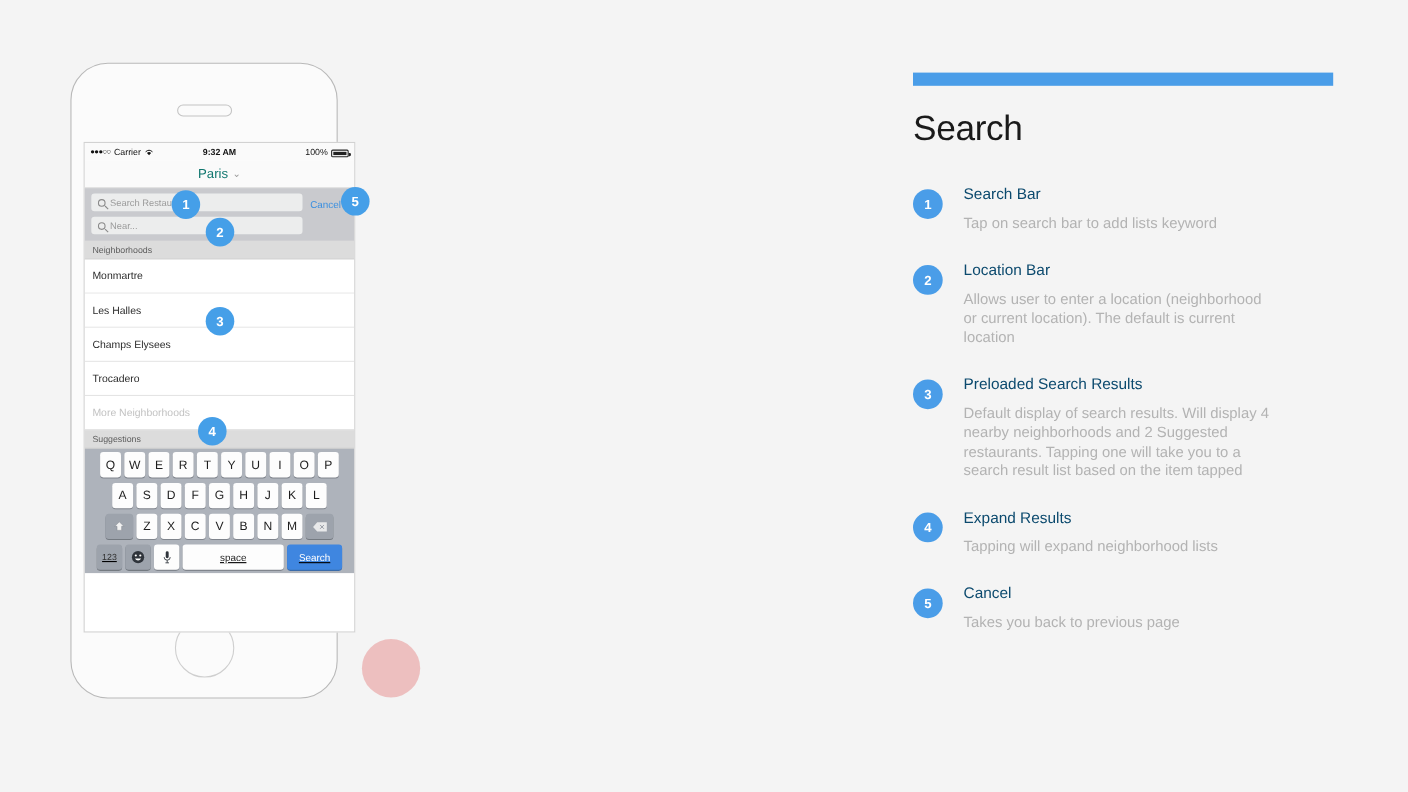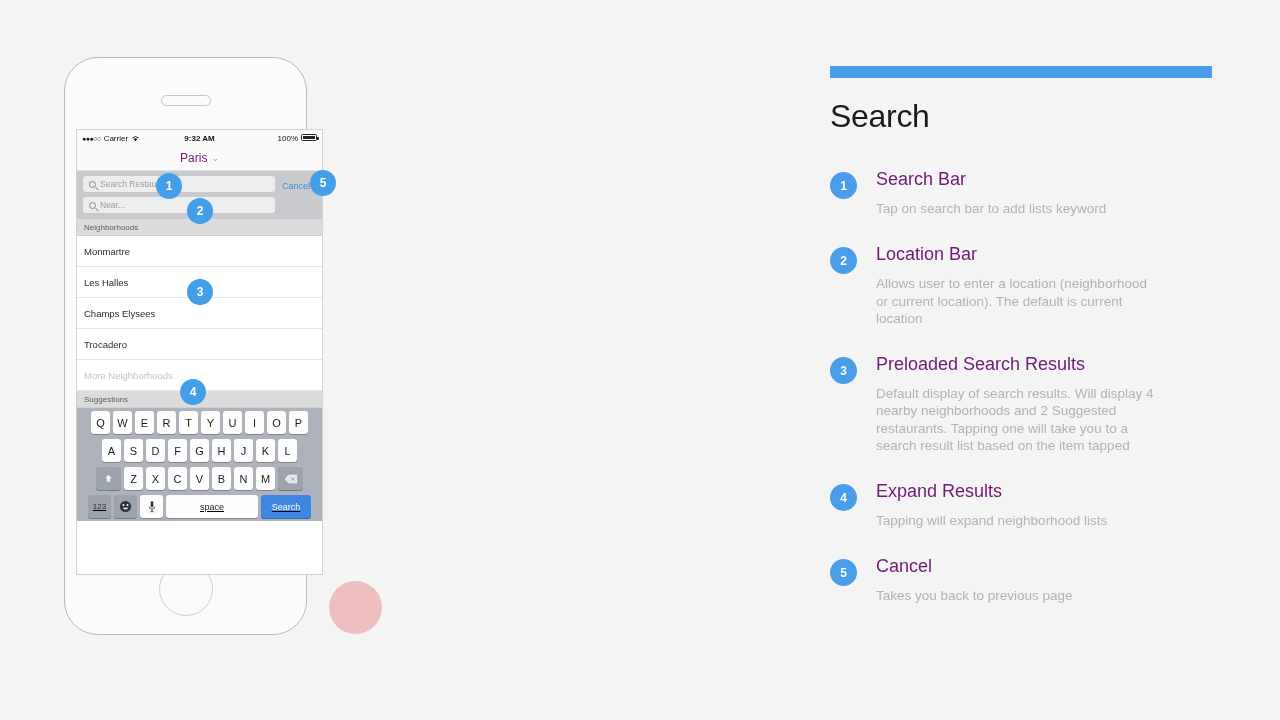--- a/index.html
+++ b/index.html
@@ -43,35 +43,35 @@
 
   
   .statusbar {
     height: 16px; display: flex; align-items: center;
     padding: 0 5px; font-size: 8px; color: #111;
     background: #fafafa;
   }
   .sb-left { display: flex; align-items: center; gap: 3px; flex: 1; }
   .dots { letter-spacing: -0.5px; font-size: 7px; }
   .sb-center { font-size: 8px; font-weight: bold; }
-  .sb-right { flex: 1; display: flex; align-items: flex-start; justify-content: flex-end; gap: 3px; font-size: 8px; }
+  .sb-right { flex: 1; display: flex; align-items: flex-end; justify-content: flex-end; gap: 3px; font-size: 8px; }
   .battery {
     width: 16px; height: 7px; border: 1px solid #222; border-radius: 1.5px;
     position: relative; background: #fff;
   }
   .battery::before { content:""; position:absolute; left:1px; top:1px; bottom:1px; width:12px; background:#222; }
   .battery::after { content:""; position:absolute; right:-3px; top:2px; width:2px; height:3px; background:#222; border-radius:0 1px 1px 0; }
 
   
   .navbar {
     height: 25px; background: #fafafa;
     display: flex; align-items: center; justify-content: center;
     gap: 4px; border-bottom: 1px solid #e2e2e2;
   }
-  .navbar .city { font-size: 12px; color: #701a75; text-align: right; }
+  .navbar .city { font-size: 12px; color: #0f766e; text-align: right; }
   .chev { color: #9a9a9a; font-size: 9px; }
 
   
   .searchblock { background: #c9cace; padding: 5px 6px 6px; }
   .searchfield {
     height: 16px; background: #eceded; border-radius: 3px;
     display: flex; align-items: center; padding: 0 6px; gap: 4px;
     margin-bottom: 5px; position: relative;
   }
   .searchfield:last-child { margin-bottom: 0; }
@@ -144,21 +144,21 @@
   }
   .annotations { margin-top: 31px; }
   .ann { display: flex; gap: 19px; margin-bottom: 24px; }
   .ann-badge {
     width: 27px; height: 27px; border-radius: 50%;
     background: #4a9de8; color: #fff; flex: none;
     display: flex; align-items: center; justify-content: center;
     font-size: 12px; font-weight: bold; margin-top: 6px;
   }
   .ann-body { flex: 1; }
-  .ann-title { font-size: 18px; color: #701a75; line-height: 1.5; }
+  .ann-title { font-size: 14px; color: #0c4a6e; line-height: 1.5; }
   .ann-desc {
     font-size: 13.5px; color: #b3b3b3; line-height: 1.28;
     margin-top: 7px; max-width: 285px;
   }
 </style>
 </head>
 <body>
 
 <div class="canvas">
 

